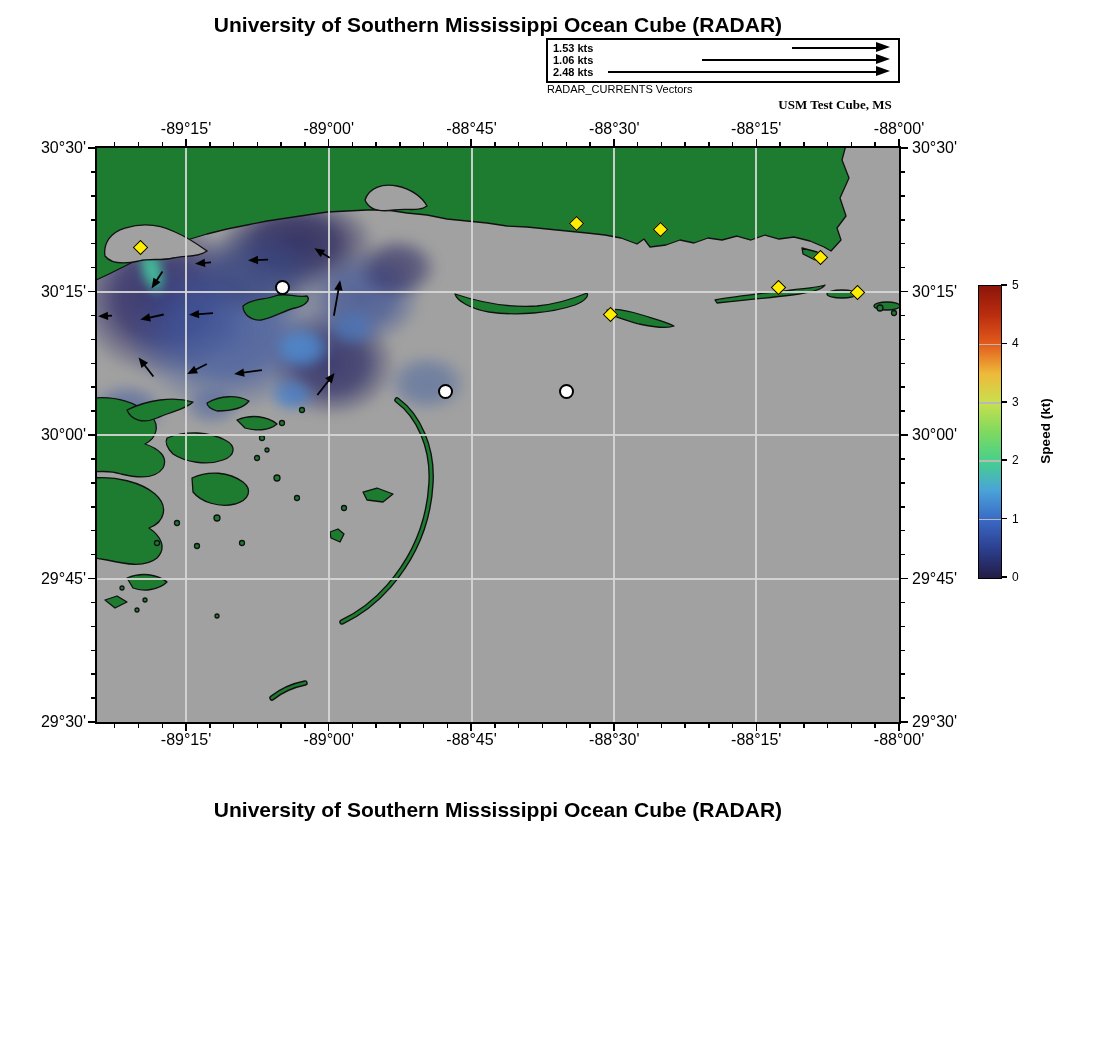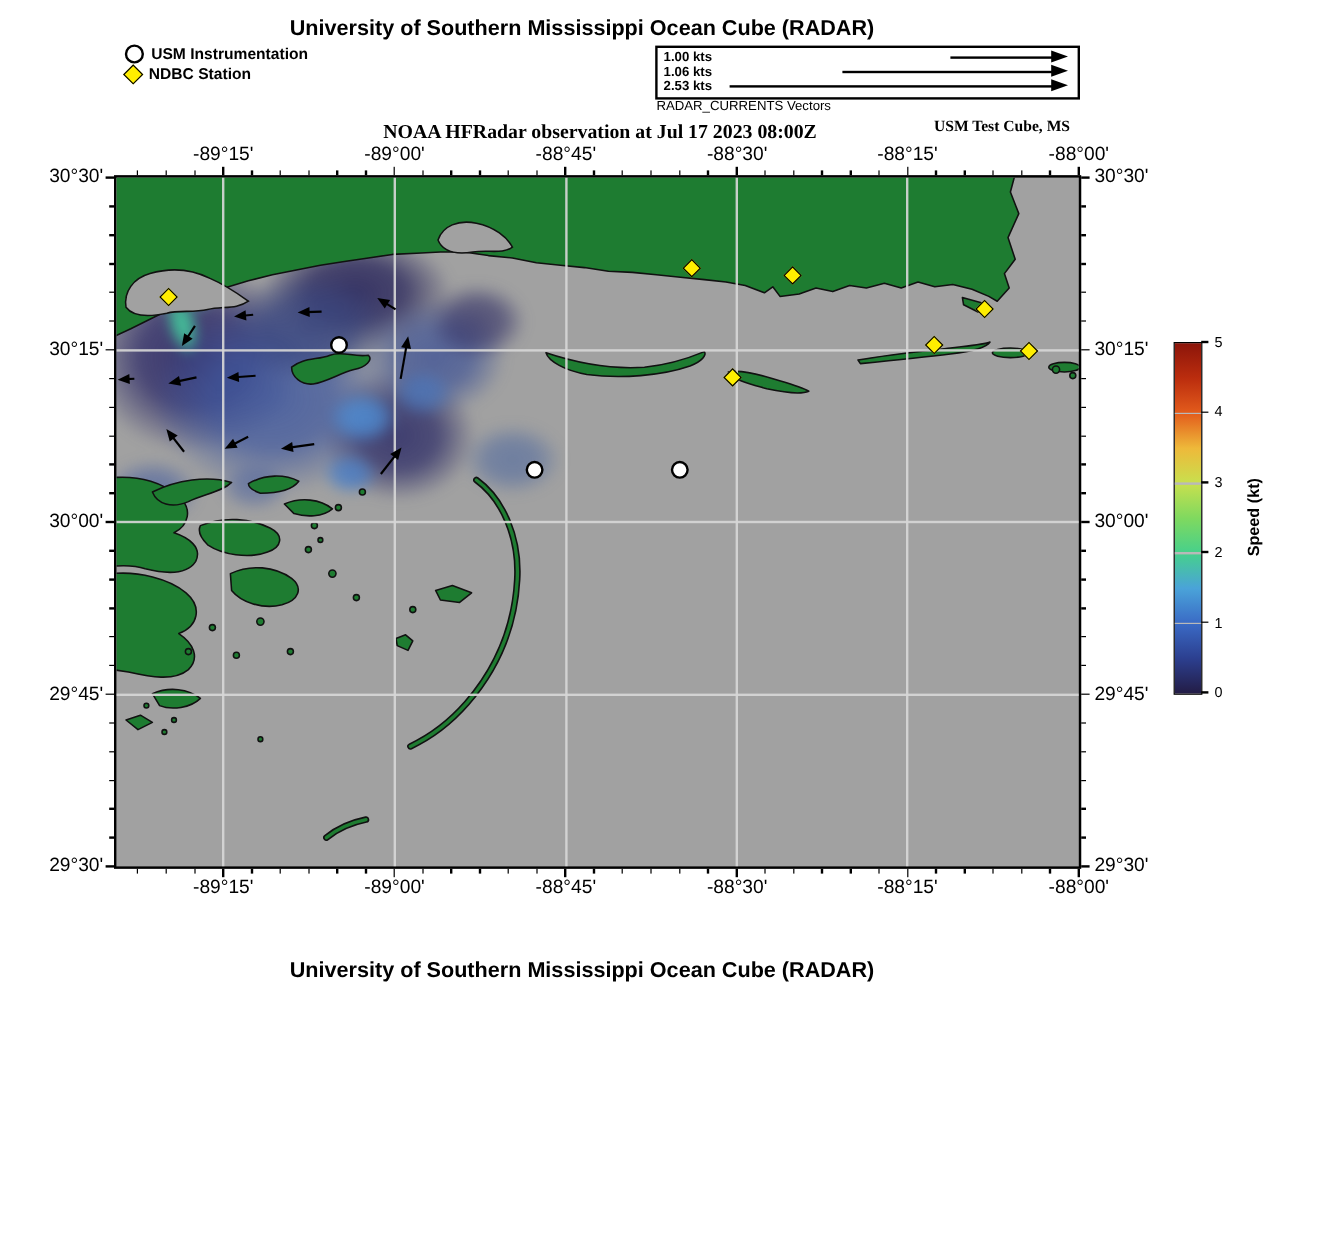--- a/index.html
+++ b/index.html
@@ -1,19 +1,19 @@
 <!DOCTYPE html>
 <html><head>
 <meta charset="utf-8">
 <style>
   html,body{margin:0;padding:0;background:#ffffff;}
   #canvas{position:relative;width:1100px;height:1050px;background:#fff;overflow:hidden;
           font-family:"Liberation Sans",sans-serif;color:#000;}
   .abs{position:absolute;}
-  .fig-title{left:82px;width:806px;text-align:center;font-size:18px;font-weight:bold;letter-spacing:0px;}
+  .fig-title{left:95px;width:806px;text-align:center;font-size:21px;font-weight:bold;letter-spacing:0px;}
   .legend{left:104px;top:36px;}
   .legend-row{display:flex;align-items:center;height:17px;}
   .sym-circle{width:12px;height:12px;border:2.2px solid #000;border-radius:50%;background:#fff;display:inline-block;}
   .sym-diamond{width:10px;height:10px;border:1.8px solid #000;background:#ffee00;display:inline-block;transform:rotate(45deg);margin:1px;}
   .legend-label{font-size:13px;font-weight:bold;margin-left:6px;white-space:nowrap;}
   .vector-box{left:546px;top:38px;width:350px;height:41px;border:2.5px solid #000;background:#fff;}
   .vrow{position:absolute;left:0;width:100%;height:12px;}
   .vlabel{position:absolute;left:5px;top:0;font-size:11px;font-weight:bold;white-space:nowrap;}
   .vline{position:absolute;height:1.6px;background:#000;top:5px;}
   .vhead{position:absolute;top:0;width:0;height:0;border-left:14px solid #000;border-top:5px solid transparent;border-bottom:5px solid transparent;}
@@ -42,51 +42,40 @@
   .cb-label{left:1045px;top:431px;font-size:13.5px;font-weight:bold;transform:translate(-50%,-50%) rotate(-90deg);white-space:nowrap;}
   .bottom-title{top:798px;}
 </style>
 </head>
 <body>
 
 <div id="canvas">
 
   <div class="abs fig-title" style="top:13px">University of Southern Mississippi Ocean Cube (RADAR)</div>
 
-  <div class="abs legend">
-    <div class="legend-row">
-      <span class="sym-circle"></span>
-      <span class="legend-label">USM Instrumentation</span>
-    </div>
-    <div class="legend-row">
-      <span class="sym-diamond"></span>
-      <span class="legend-label">NDBC Station</span>
-    </div>
-  </div>
 
   <div class="abs vector-box" id="vector-box">
       <div class="vrow" style="top: 2px;">
-        <span class="vlabel">1.00 kts</span>
+        <span class="vlabel">1.53 kts</span>
         <span class="vline" style="left: 244px; width: 86px;"></span>
         <span class="vhead" style="left: 328px;"></span>
       </div>
       <div class="vrow" style="top: 14px;">
         <span class="vlabel">1.06 kts</span>
         <span class="vline" style="left: 154px; width: 176px;"></span>
         <span class="vhead" style="left: 328px;"></span>
       </div>
       <div class="vrow" style="top: 26px;">
-        <span class="vlabel">2.53 kts</span>
+        <span class="vlabel">2.48 kts</span>
         <span class="vline" style="left: 60px; width: 270px;"></span>
         <span class="vhead" style="left: 328px;"></span>
       </div>
     </div>
   <div class="abs vector-caption">RADAR_CURRENTS Vectors</div>
 
-  <div class="abs subtitle">NOAA HFRadar observation at Jul 17 2023 08:00Z</div>
   <div class="abs range-label">USM Test Cube, MS</div>
 
   <div class="abs" id="map">
     <div id="blobs">
         <div class="blob" style="left: -25px; top: 70px; width: 180px; height: 160px; opacity: 0.95; transform: rotate(0deg); background: radial-gradient(closest-side, rgb(52, 49, 107) 0%, rgba(52, 49, 107, 0.85) 50%, transparent 100%);"></div>
         <div class="blob" style="left: 120px; top: 47px; width: 160px; height: 96px; opacity: 0.95; transform: rotate(0deg); background: radial-gradient(closest-side, rgb(49, 46, 96) 0%, rgba(49, 46, 96, 0.85) 50%, transparent 100%);"></div>
         <div class="blob" style="left: 170px; top: 160px; width: 130px; height: 110px; opacity: 0.9; transform: rotate(0deg); background: radial-gradient(closest-side, rgb(52, 51, 106) 0%, rgba(52, 51, 106, 0.85) 50%, transparent 100%);"></div>
         <div class="blob" style="left: 30px; top: 105px; width: 200px; height: 160px; opacity: 0.8; transform: rotate(0deg); background: radial-gradient(closest-side, rgb(61, 86, 159) 0%, rgba(61, 86, 159, 0.85) 50%, transparent 100%);"></div>
         <div class="blob" style="left: 205px; top: 102px; width: 120px; height: 96px; opacity: 0.75; transform: rotate(0deg); background: radial-gradient(closest-side, rgb(58, 79, 149) 0%, rgba(58, 79, 149, 0.85) 50%, transparent 100%);"></div>
         <div class="blob" style="left: 90px; top: 80px; width: 140px; height: 90px; opacity: 0.8; transform: rotate(0deg); background: radial-gradient(closest-side, rgb(55, 68, 126) 0%, rgba(55, 68, 126, 0.85) 50%, transparent 100%);"></div>

